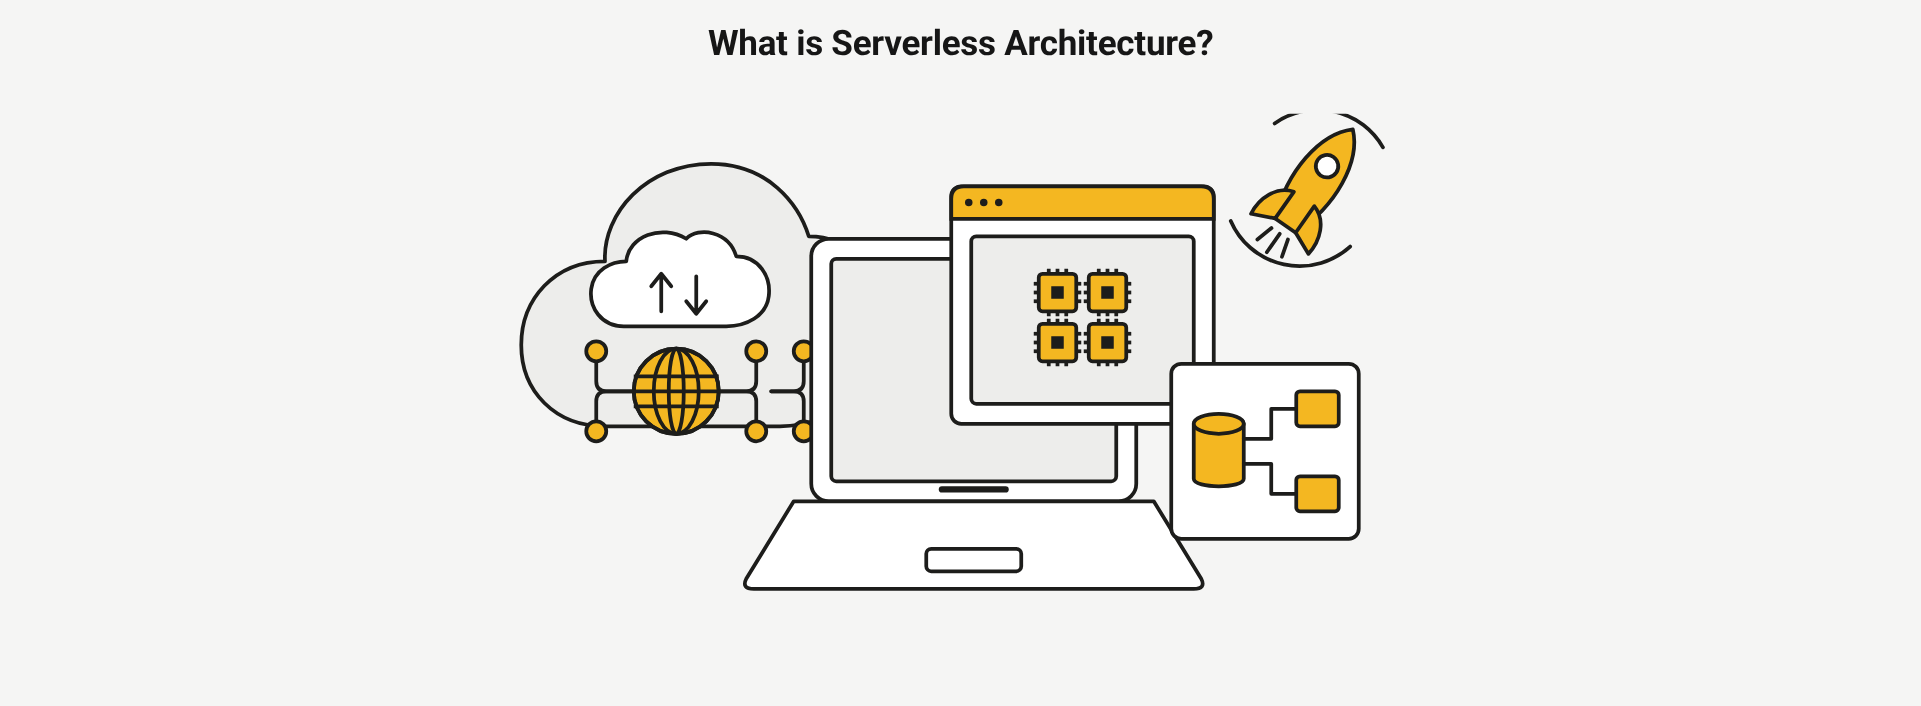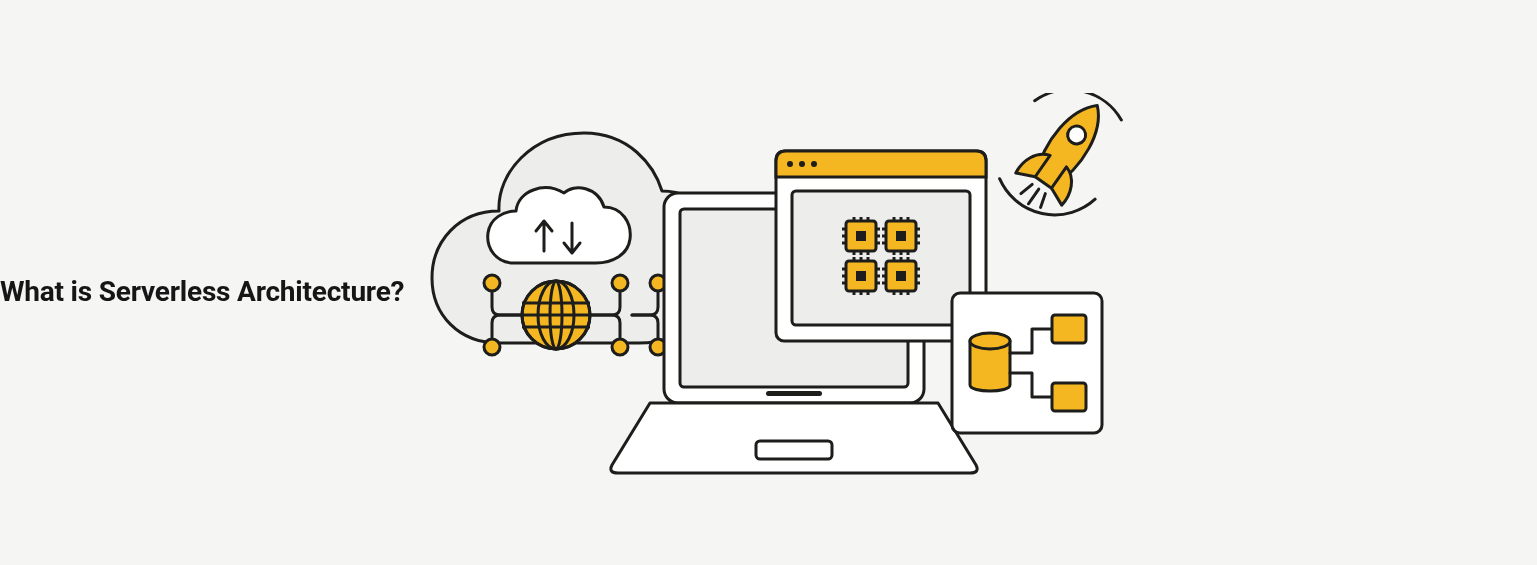--- a/index.html
+++ b/index.html
@@ -8,21 +8,21 @@
     width: 1537px;
     height: 565px;
     background: #f5f5f4;
     font-family: -apple-system, BlinkMacSystemFont, "Segoe UI", Roboto, "Helvetica Neue", Arial, sans-serif;
     overflow: hidden;
   }
   .page {
     width: 100%;
     height: 100%;
     display: flex;
-    flex-direction: row;
+    flex-direction: column;
     align-items: center;
   }
   h1.title {
     margin: 18px 0 0 0;
     font-size: 28px;
     font-weight: 700;
     color: #161616;
     letter-spacing: -0.2px;
   }
   .illowrap {

